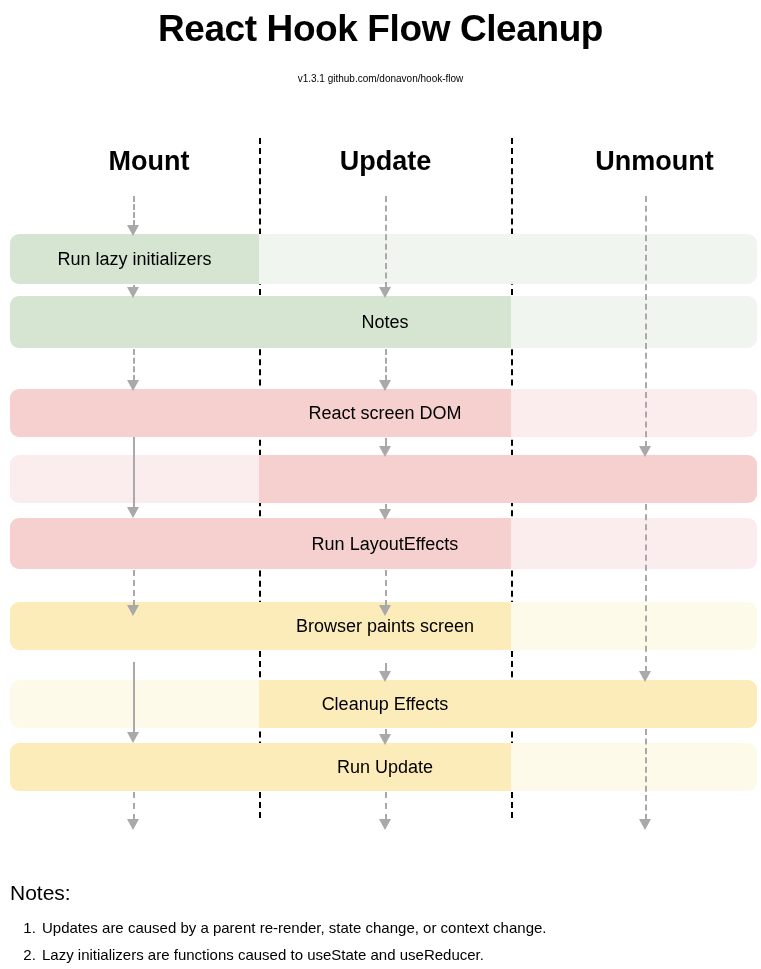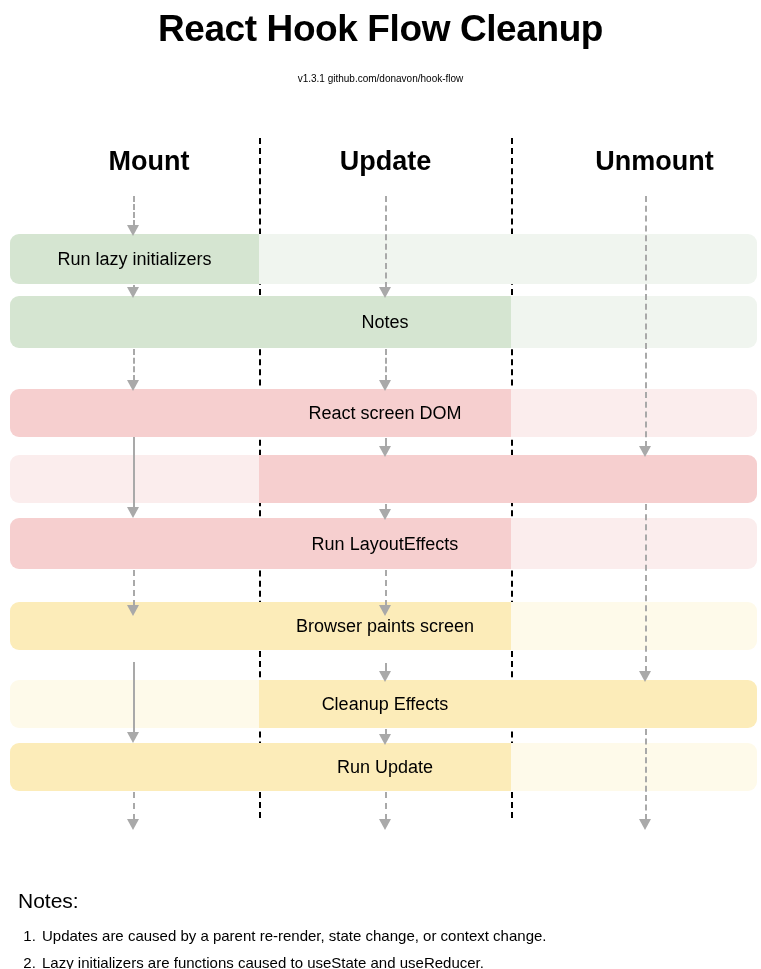--- a/index.html
+++ b/index.html
@@ -137,21 +137,21 @@
   }
 
   
   #notes {
     position: absolute;
     left: 10px;
     top: 880px;
     width: 741px;
   }
   #notes-title {
-    margin: 8px;
+    margin: 0;
     font-size: 21px;
     line-height: 26px;
     font-weight: normal;
   }
   #notes-list {
     margin: 8px 0 0 0;
     padding-left: 30px;
     font-size: 15px;
     line-height: 27px;
   }

